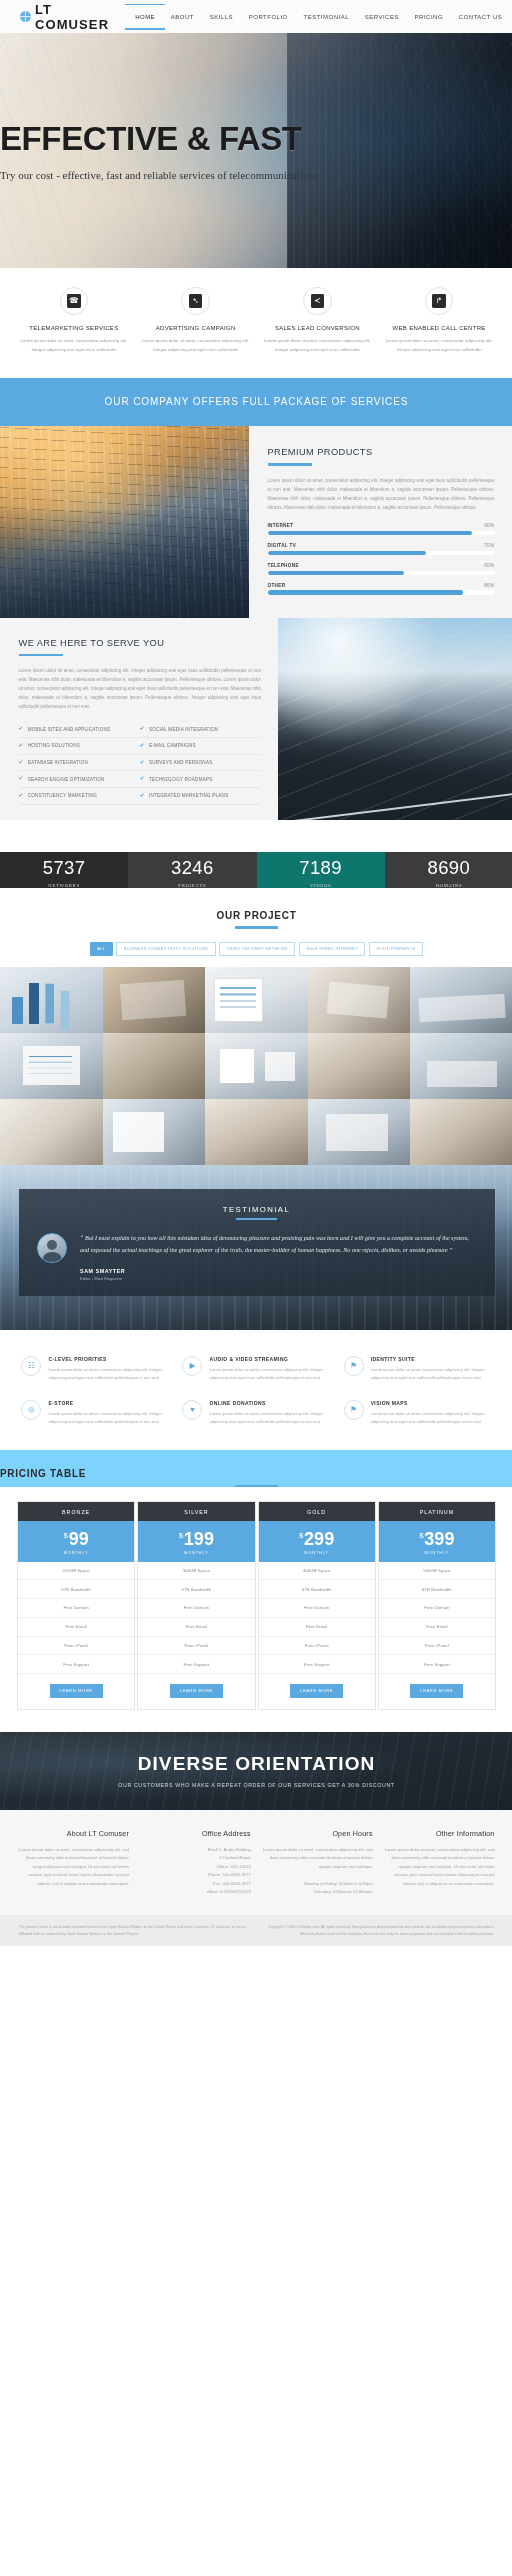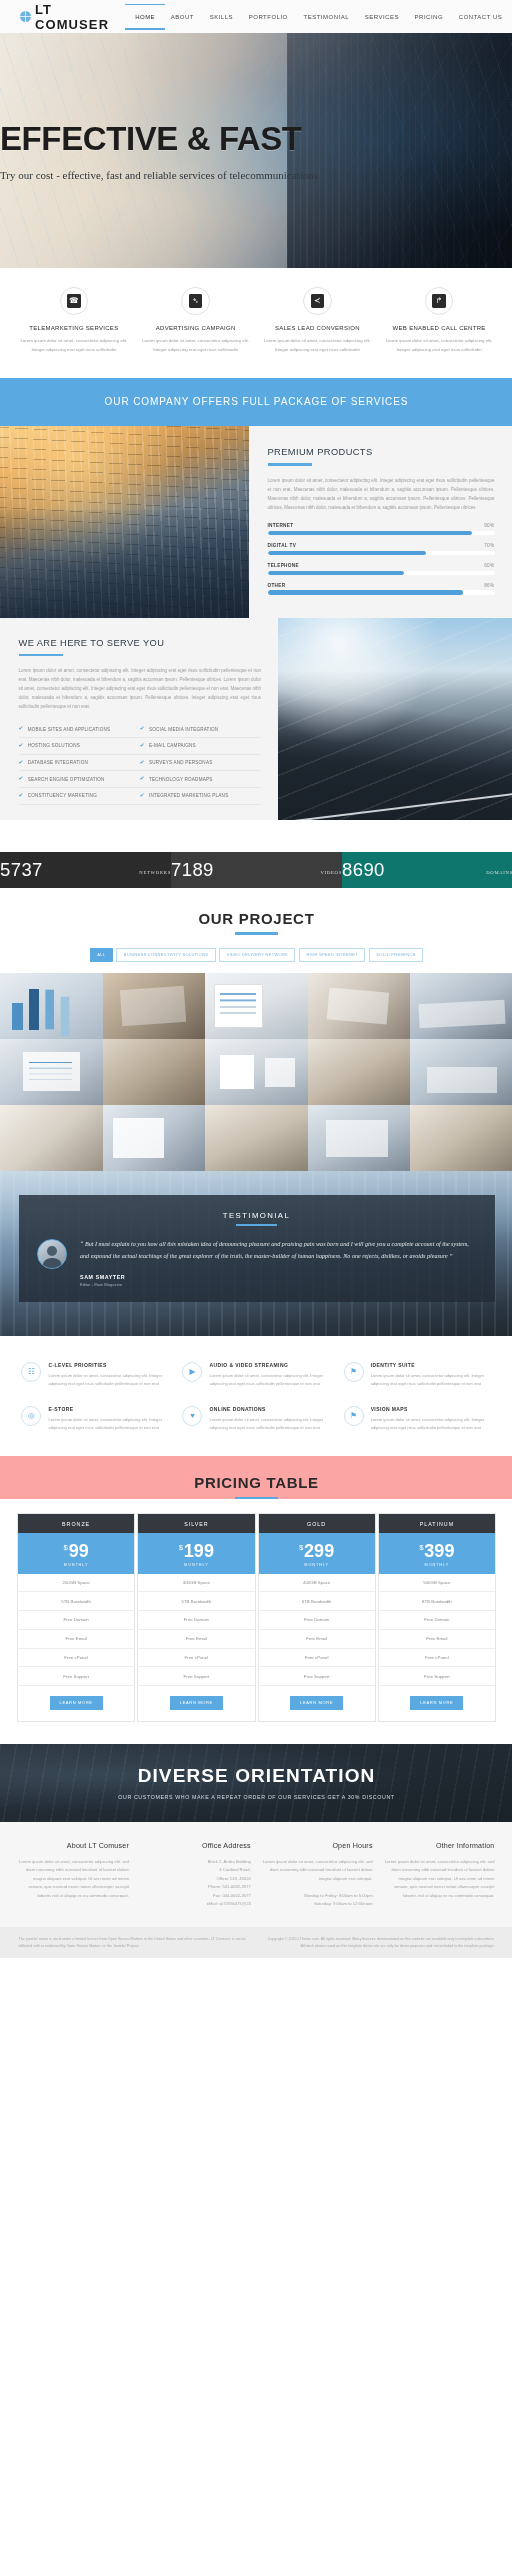--- a/index.html
+++ b/index.html
@@ -176,38 +176,38 @@
     width: 50%; display: flex; align-items: center; gap: 4.3px;
     font-size: 4.6px; letter-spacing: 0.2px; color: #6e6e6e;
     text-transform: uppercase; padding: 5px 0;
     border-bottom: 0.7px solid #e6e6e6;
   }
   .check-item .tick { color: #4f9fd8; font-size: 5.7px; line-height: 1; }
 
   
   .stats { display: flex; height: 68px; }
   .stat {
-    flex: 1; display: flex; flex-direction: row;
-    align-items: center; justify-content: space-between; color: #fff; margin-top: 32px;
+    flex: 1; display: flex; flex-direction: column;
+    align-items: center; justify-content: flex-end; color: #fff; margin-top: 32px;
   }
   .stat:nth-child(1){ background:#2b2b2b; }
   .stat:nth-child(2){ background:#3c3c3c; }
   .stat:nth-child(3){ background:#0f766e; }
   .stat:nth-child(4){ background:#3c3c3c; }
   .stat-num { font-size: 18.5px; font-weight: 400; letter-spacing: 0.4px; }
   .stat-lbl {
     font-family: "Liberation Serif", serif;
     font-size: 4.7px; letter-spacing: 0.7px; margin-top: 4.3px; color: #dcdcdc;
     text-transform: uppercase;
   }
 
   
   .proj-head { text-align: center; padding: 21.4px 0 0; background:#fff; }
   .proj-title {
-    font-size: 15px; font-weight: 700; letter-spacing: 0.7px; color: #2b2b2b;
+    font-size: 10px; font-weight: 700; letter-spacing: 0.7px; color: #2b2b2b;
     text-transform: uppercase;
   }
   .proj-rule { width: 43px; height: 2.1px; background: #5aa9e0; margin: 5.7px auto 0; }
   .filters {
     display: flex; justify-content: center; gap: 3.6px;
     padding: 13px 0 11.4px; background:#fff; flex-wrap: wrap;
   }
   .filter {
     font-size: 4px; letter-spacing: 0.3px; text-transform: uppercase;
     padding: 3.6px 6.4px; border: 0.7px solid #b9dcf2; color: #7fb4d8;
@@ -302,21 +302,21 @@
     border: 0.7px solid #cde3f3; display: flex; align-items: center;
     justify-content: center; color: #5aa9e0; font-size: 7.8px;
   }
   .feat-t {
     font-size: 5px; letter-spacing: 0.4px; color: #333;
     text-transform: uppercase; margin-bottom: 4.3px; font-weight: 700;
   }
   .feat-x { font-size: 4.1px; line-height: 1.9; color: #a5a5a5; }
 
   
-  .pricing-head { text-align: center; padding: 18.5px 0 0; background: #fca5a5; }
+  .pricing-head { padding: 18.5px 0 0; background: #7dd3fc; }
   .pricing-wrap { display: flex; gap: 2px; padding: 14.2px 17px 21.4px; background: #fff; }
   .plan { flex: 1; border: 0.7px solid #e6e6e6; background: #fff; text-align: center; }
   .plan-name {
     background: #34393f; color: #fff; font-size: 5.3px;
     letter-spacing: 1px; padding: 6.4px 0; text-transform: uppercase;
   }
   .plan-price {
     background: #5aa9e0; color: #fff; padding: 8.5px 0 6.4px;
   }
   .plan-amt { font-size: 18px; font-weight: 700; line-height: 1; }
@@ -527,20 +527,24 @@
           </div>
         </div>
     </div>
     <div class="photo-right"></div>
   </div>
 
   <div class="stats">
     <div class="stat">
       <div class="stat-num">5737</div>
       <div class="stat-lbl">NETWORKS</div>
+    </div>
+    <div class="stat">
+      <div class="stat-num">3246</div>
+      <div class="stat-lbl">PROJECTS</div>
     </div>
     <div class="stat">
       <div class="stat-num">7189</div>
       <div class="stat-lbl">VIDEOS</div>
     </div>
     <div class="stat">
       <div class="stat-num">8690</div>
       <div class="stat-lbl">DOMAINS</div>
     </div>
   </div>

